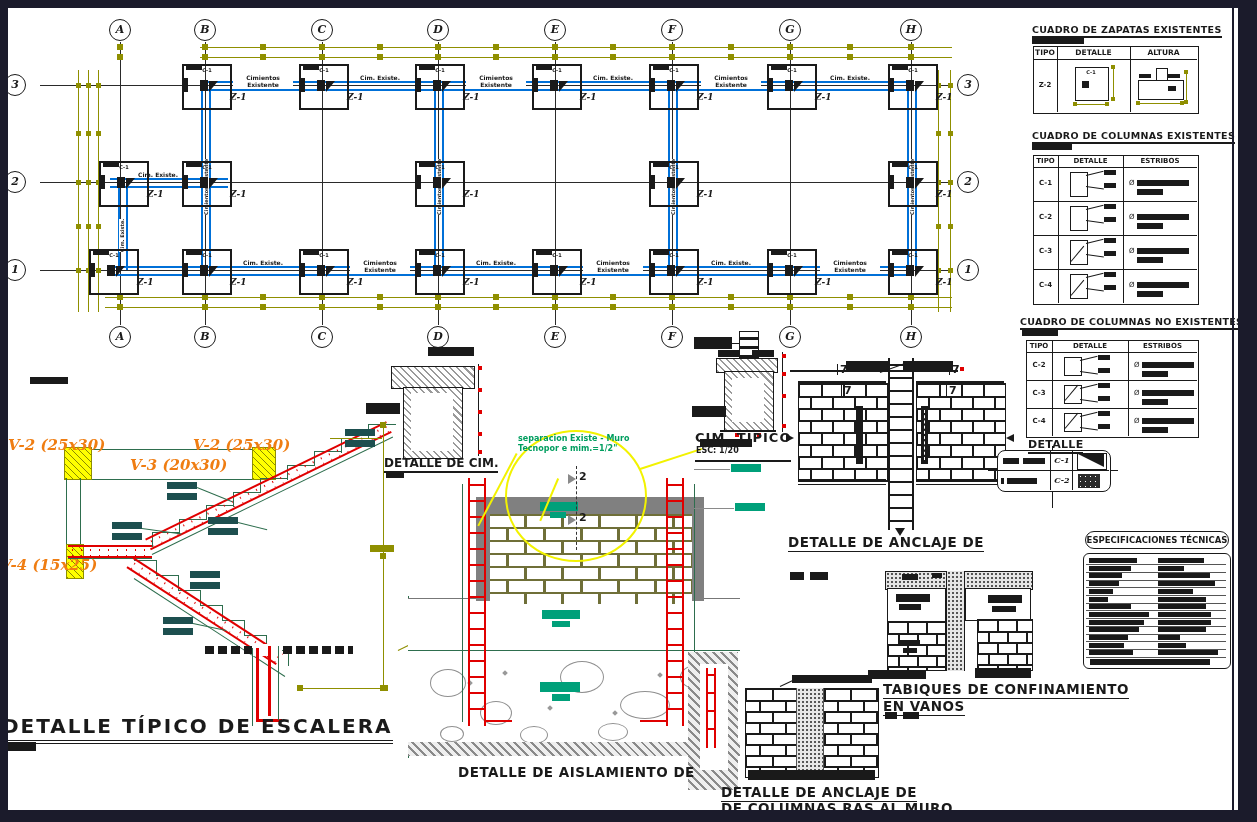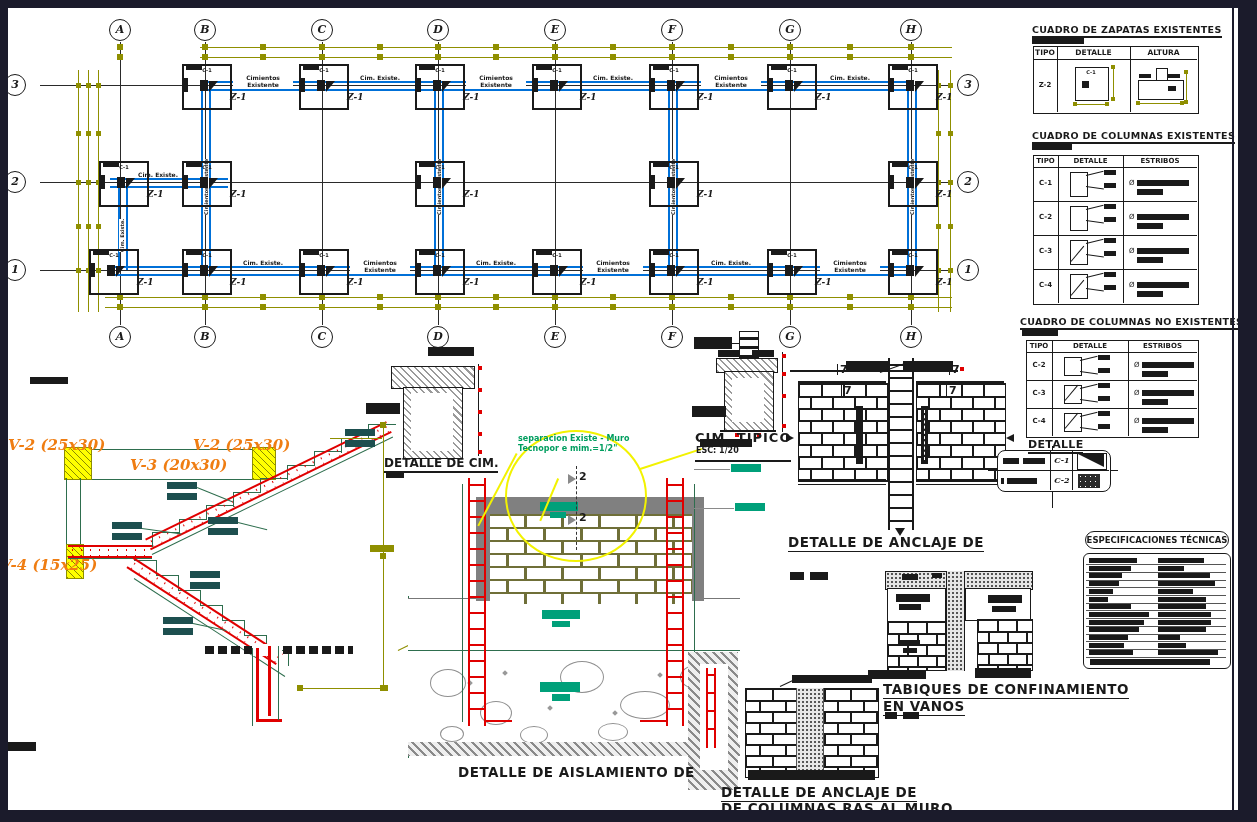--- a/index.html
+++ b/index.html
@@ -28,20 +28,21 @@
   <div class="frame" style="left:0;top:810px;width:1257px;height:12px"></div>
   <div class="frame" style="left:1238px;top:0;width:19px;height:822px"></div>
   <div class="frame" style="left:1232px;top:8px;width:2px;height:802px"></div>
 
 
   <div class="t serif orange" style="left:8px;top:436px">V-2 (25x30)</div>
   <div class="t serif orange" style="left:193px;top:436px">V-2 (25x30)</div>
   <div class="t serif orange" style="left:130px;top:456px">V-3 (20x30)</div>
   <div class="t serif orange" style="left:0px;top:556px">V-4 (15x25)</div>
 
+  <div class="t" style="left:2px;top:714px;font-size:20px;font-weight:bold;letter-spacing:2px;border-bottom:4px double #1a1a1a;padding-bottom:2px">DETALLE TÍPICO DE ESCALERA</div>
 
   <div class="t" style="left:384px;top:456px;font-size:12px;font-weight:bold;border-bottom:2px solid #1a1a1a;padding-bottom:1px">DETALLE DE CIM.</div>
 
   <div class="t" style="left:695px;top:430px;font-size:13px;font-weight:bold;letter-spacing:1px;border-bottom:2px solid #1a1a1a;padding-bottom:15px">CIM. TIPICO</div>
   <div class="t" style="left:696px;top:446px;font-size:8px;font-weight:bold">ESC: 1/20</div>
 
   <div class="t note" style="left:518px;top:434px">
     <div>separacion Existe - Muro</div>
     <div>Tecnopor e mim.=1/2"</div>
   </div>

